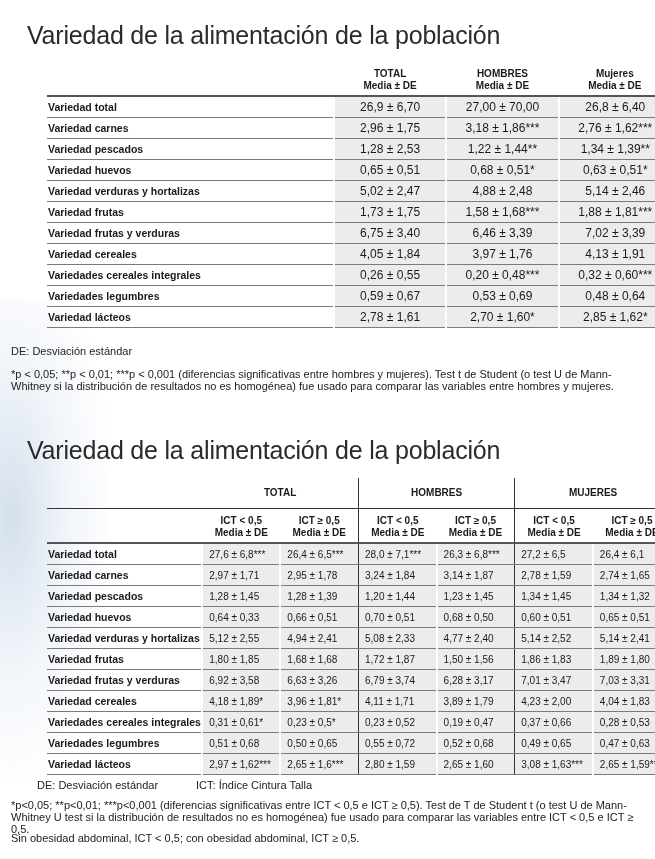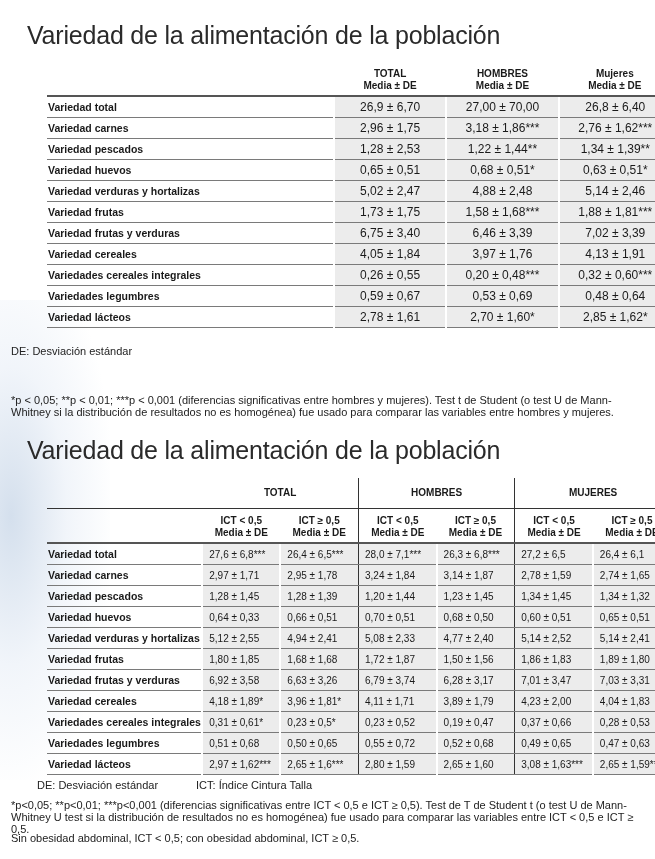--- a/index.html
+++ b/index.html
@@ -43,21 +43,21 @@
   #table2 tr.grp th { height: 30px; border-bottom: 1.5px solid #333; }
   #table2 tr.sub th { padding: 6px 0 3px 0; border-bottom: 2px solid #555; }
   #table2 .vsep { border-left: 1px solid #333; }
   #table2 tbody td { height: 20px; border-bottom: 1.5px solid #7a7a7a; font-size: 10px; }
   #table2 tbody td.lbl { font-weight: bold; font-size: 10.5px; padding-left: 1px; }
   #table2 tbody td.val { background: #ececec; text-align: left; padding-left: 6px; border-left: 2px solid #fff; }
   #table2 tbody td.val.vsep { border-left: 1px solid #333; }
 
   .note { position: absolute; left: 11px; font-size: 11px; line-height: 12px; color: #222; margin: 0; }
   #n1 { top: 345px; }
-  #n2 { top: 368px; width: 630px; margin-top: 26px; }
+  #n2 { top: 368px; width: 630px; }
   #n3 { top: 779px; margin-left: 26px; }
   #n3 span.gap { display: inline-block; width: 38px; }
   #n4 { top: 799px; width: 632px; }
   #n5 { top: 832px; }
 </style>
 </head>
 <body>
 
 <div class="blur"></div>
 

